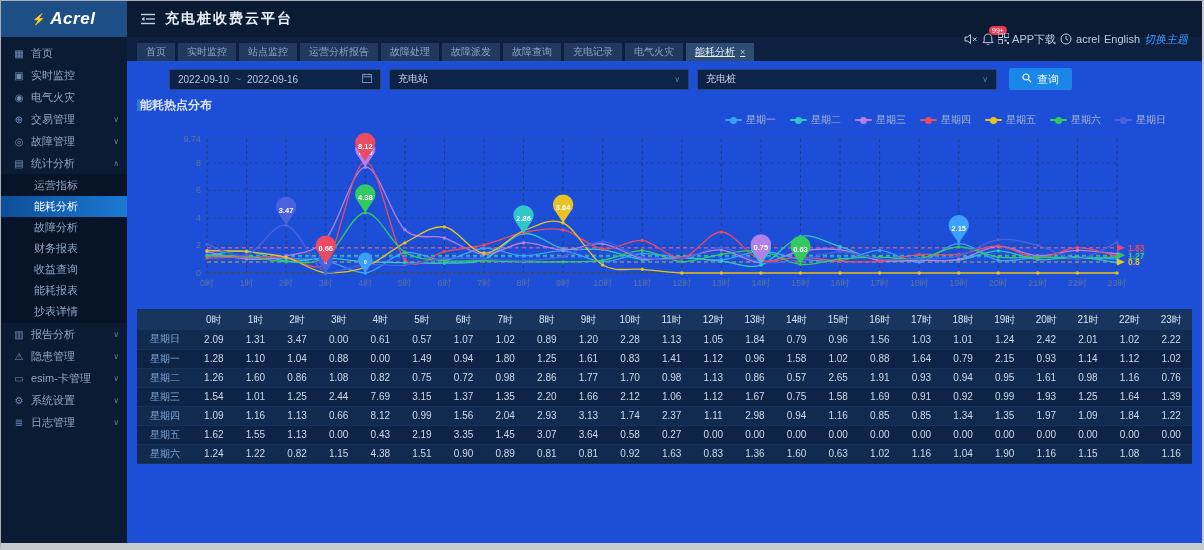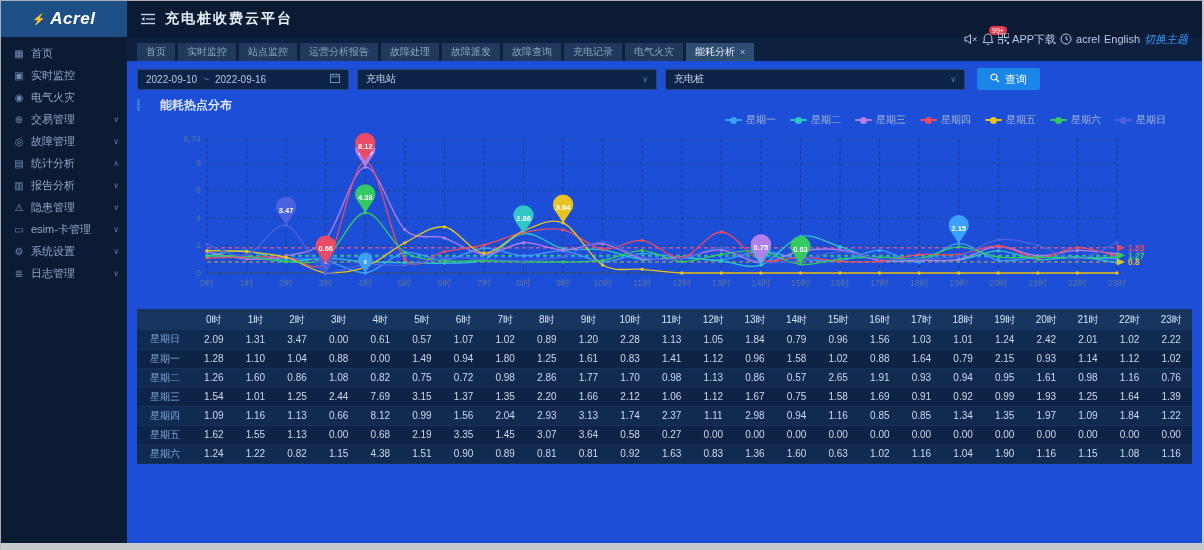--- a/index.html
+++ b/index.html
@@ -23,32 +23,32 @@
   .topbar{height:36px;background:#0b1b34;display:flex;align-items:center;padding:0 14px;gap:10px;flex-shrink:0;}
   .fold{display:flex;align-items:center;}
   .page-title{color:#e8eef7;font-weight:bold;font-size:14px;letter-spacing:2px;}
   .top-right{margin-left:auto;display:flex;align-items:center;gap:4px;color:#b9c9de;font-size:11px;margin-top:40px;}
   .tr-item{display:flex;align-items:center;gap:3px;cursor:pointer;position:relative;}
   .badge{position:absolute;top:-7px;left:7px;background:#e23c4e;color:#fff;font-size:7px;border-radius:6px;padding:1px 3px;line-height:7px;}
   .theme-link{color:#3d9bff;cursor:pointer;font-style:italic;}
   
   .tabbar{background:#0d2040;display:flex;align-items:flex-end;gap:3px;padding:4px 10px 0 10px;height:24px;flex-shrink:0;}
   .tab{background:#20395c;color:#8ea4c3;font-size:10px;padding:3px 9px;line-height:12px;cursor:pointer;white-space:nowrap;}
-  .tab.active{background:#2e4d73;color:#eef3fa;}
+  .tab.active{background:#2e4d73;color:#eef3fa;text-decoration:underline;}
   .tab .x{margin-left:5px;color:#aebfd6;font-size:9px;}
   
   .filterbar{display:flex;align-items:center;gap:8px;padding:7px 10px 5px 10px;flex-shrink:0;}
   .input{background:#0d2448;border:1px solid #28466f;height:21px;display:flex;align-items:center;color:#b7c8de;font-size:10px;padding:0 8px;border-radius:2px;}
-  .daterange{width:212px;gap:6px;}
+  .daterange{width:212px;gap:6px;margin-left:32px;}
   .sel{width:300px;justify-content:space-between;color:#c9d7ea;}
   .sel .chevdn{color:#5f7aa0;font-size:8px;}
   .btn-search{background:#1a86e8;height:22px;padding:0 13px;color:#fff;font-size:11px;border:none;border-radius:2px;display:flex;align-items:center;gap:5px;cursor:pointer;margin-left:4px;}
   
   .chart-section{padding:2px 10px 0 10px;flex-shrink:0;}
-  .sec-title{display:flex;align-items:center;gap:20px;height:16px;text-align:right;}
+  .sec-title{display:flex;align-items:center;gap:0;height:16px;text-align:right;}
   .sec-bar{width:3px;height:12px;background:#2e7bd6;}
   .sec-label{color:#dde7f3;font-size:12px;font-weight:bold;}
   .legend{display:flex;justify-content:flex-end;gap:14px;height:14px;align-items:center;padding-right:26px;}
   .lg-item{display:flex;align-items:center;gap:4px;color:#a8b8d0;font-size:10px;cursor:pointer;}
   .lg-mark{width:17px;height:2px;border-radius:1px;position:relative;}
   .lg-mark::after{content:'';position:absolute;left:5px;top:-2.5px;width:7px;height:7px;border-radius:50%;background:inherit;}
   
   .tbl-wrap{margin:6px 10px 0 10px;}
   table{border-collapse:collapse;width:100%;table-layout:fixed;}
   th,td{font-size:10px;font-weight:normal;text-align:center;padding:0;height:19px;overflow:hidden;white-space:nowrap;}
@@ -90,20 +90,29 @@
         </div>
         <div class="mi">
           <span class="mi-glyph">◎</span>
           <span>故障管理</span>
           <span class="chev">∨</span>
         </div>
         <div class="mi">
           <span class="mi-glyph">▤</span>
           <span>统计分析</span>
           <span class="chev">∧</span>
+        </div>
+        <div class="submenu">
+          <div class="smi">运营指标</div>
+          <div class="smi active">能耗分析</div>
+          <div class="smi">故障分析</div>
+          <div class="smi">财务报表</div>
+          <div class="smi">收益查询</div>
+          <div class="smi">能耗报表</div>
+          <div class="smi">抄表详情</div>
         </div>
         <div class="mi">
           <span class="mi-glyph">▥</span>
           <span>报告分析</span>
           <span class="chev">∨</span>
         </div>
         <div class="mi">
           <span class="mi-glyph">⚠</span>
           <span>隐患管理</span>
           <span class="chev">∨</span>
@@ -733,21 +742,21 @@
               <td>1.09</td>
               <td>1.84</td>
               <td>1.22</td>
             </tr>
             <tr>
               <td class="rowlabel">星期五</td>
               <td>1.62</td>
               <td>1.55</td>
               <td>1.13</td>
               <td>0.00</td>
-              <td>0.68</td>
+              <td>0.43</td>
               <td>2.19</td>
               <td>3.35</td>
               <td>1.45</td>
               <td>3.07</td>
               <td>3.64</td>
               <td>0.58</td>
               <td>0.27</td>
               <td>0.00</td>
               <td>0.00</td>
               <td>0.00</td>

